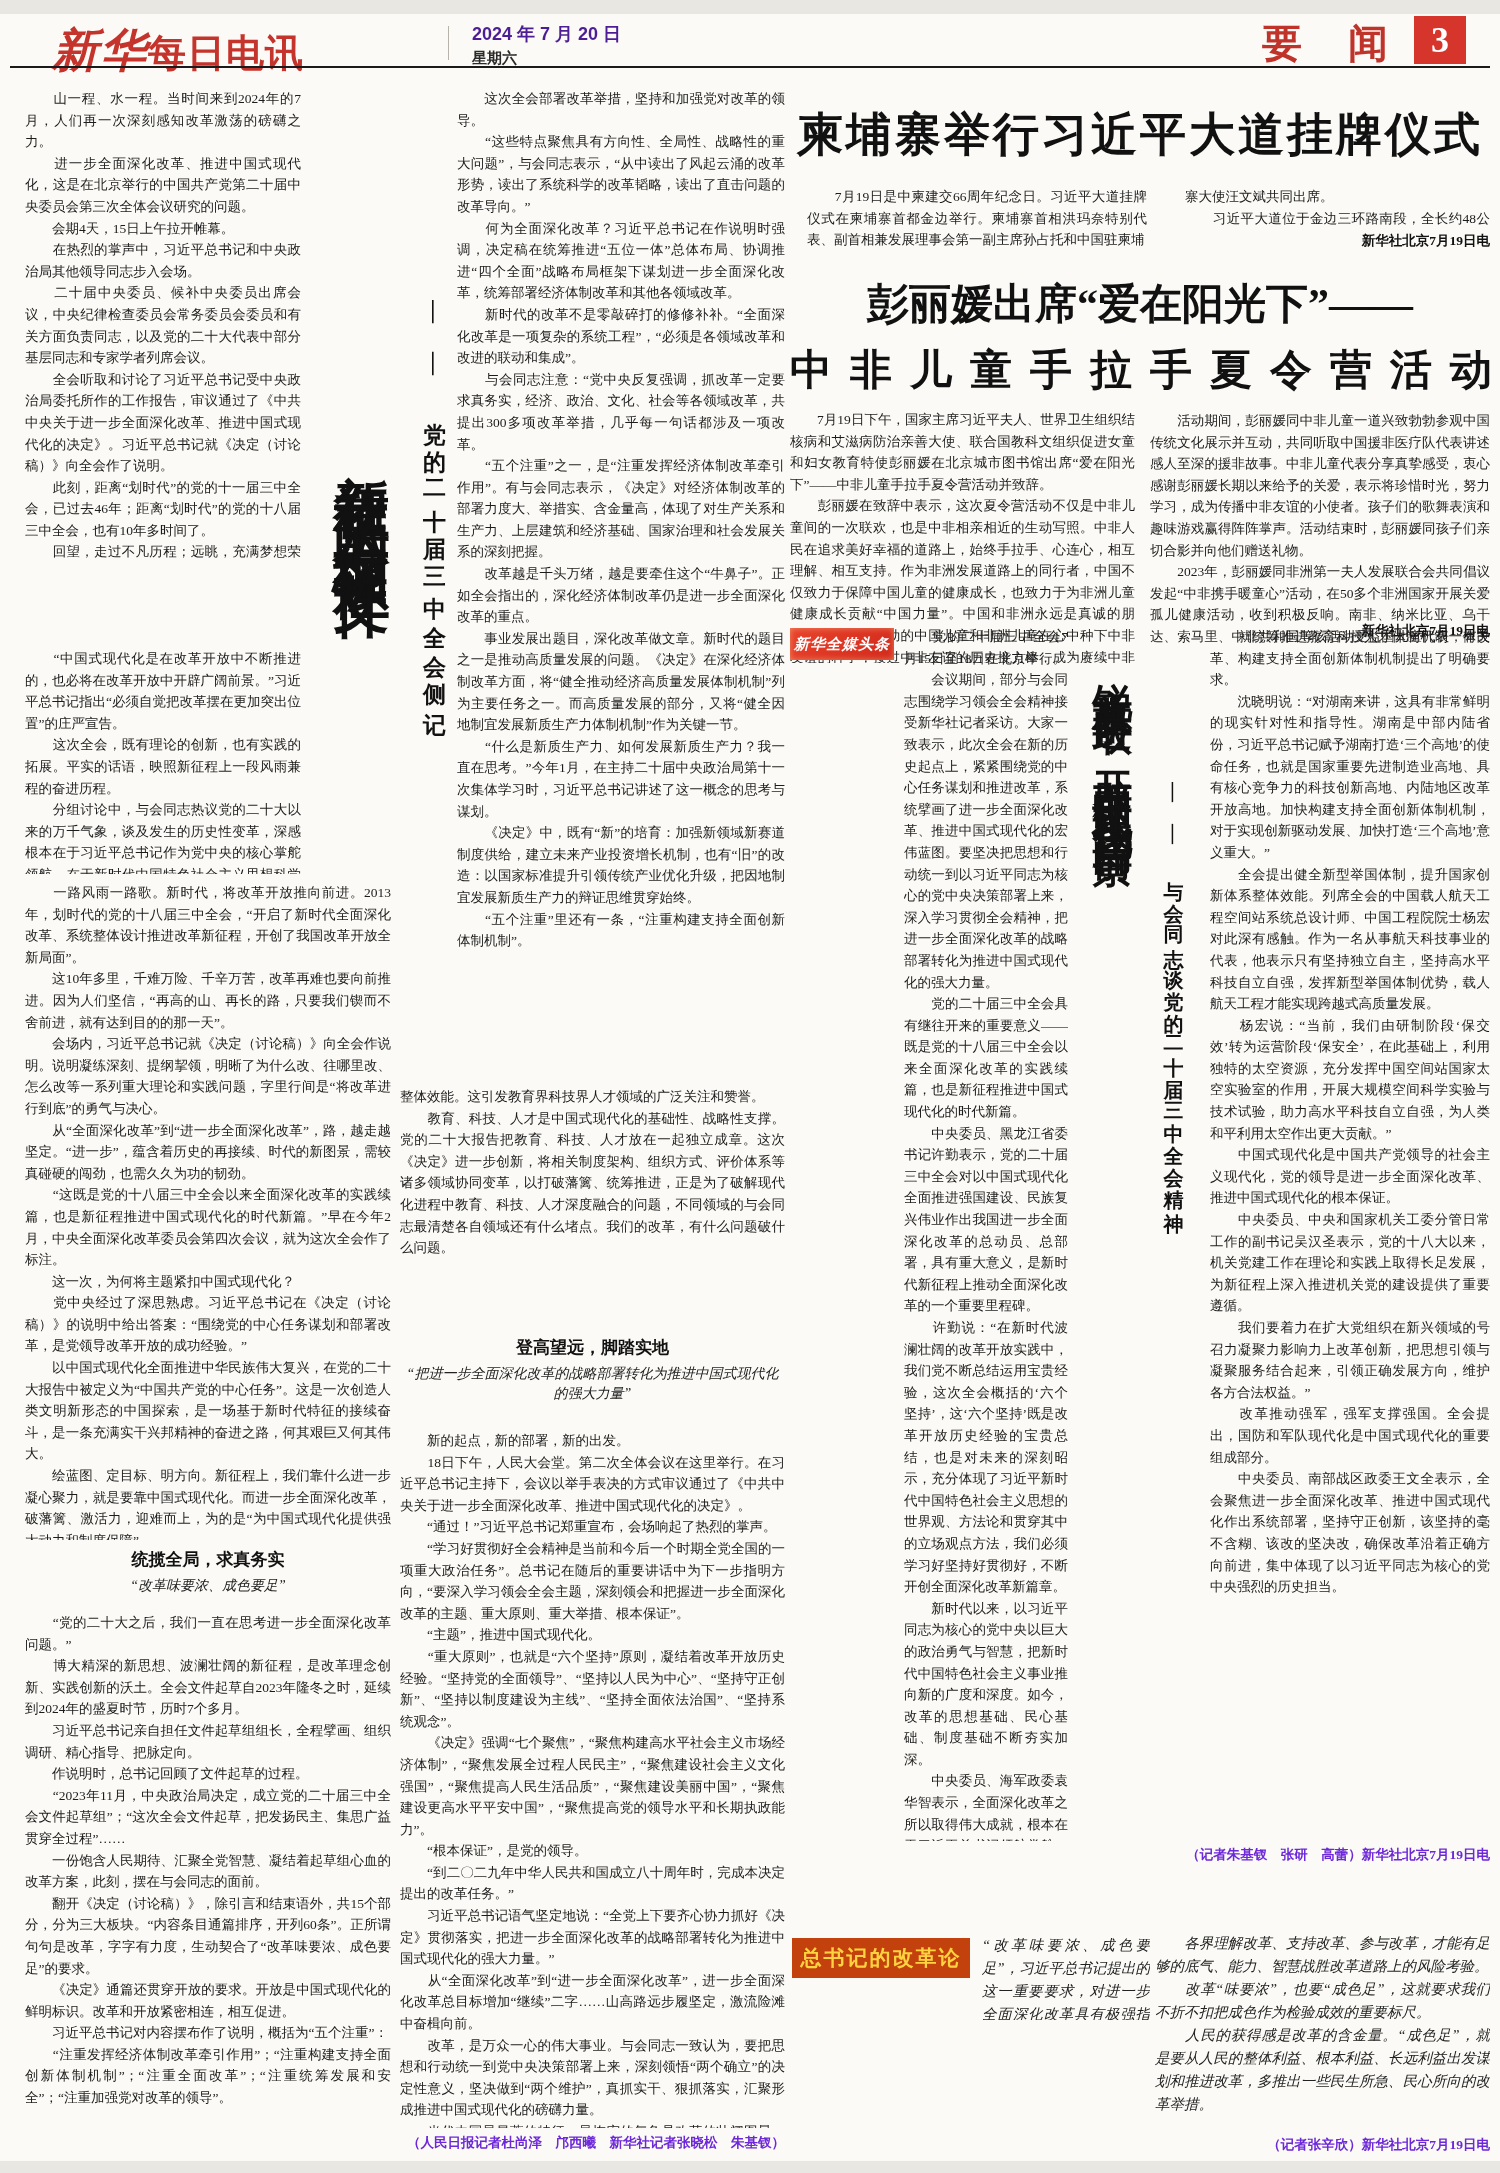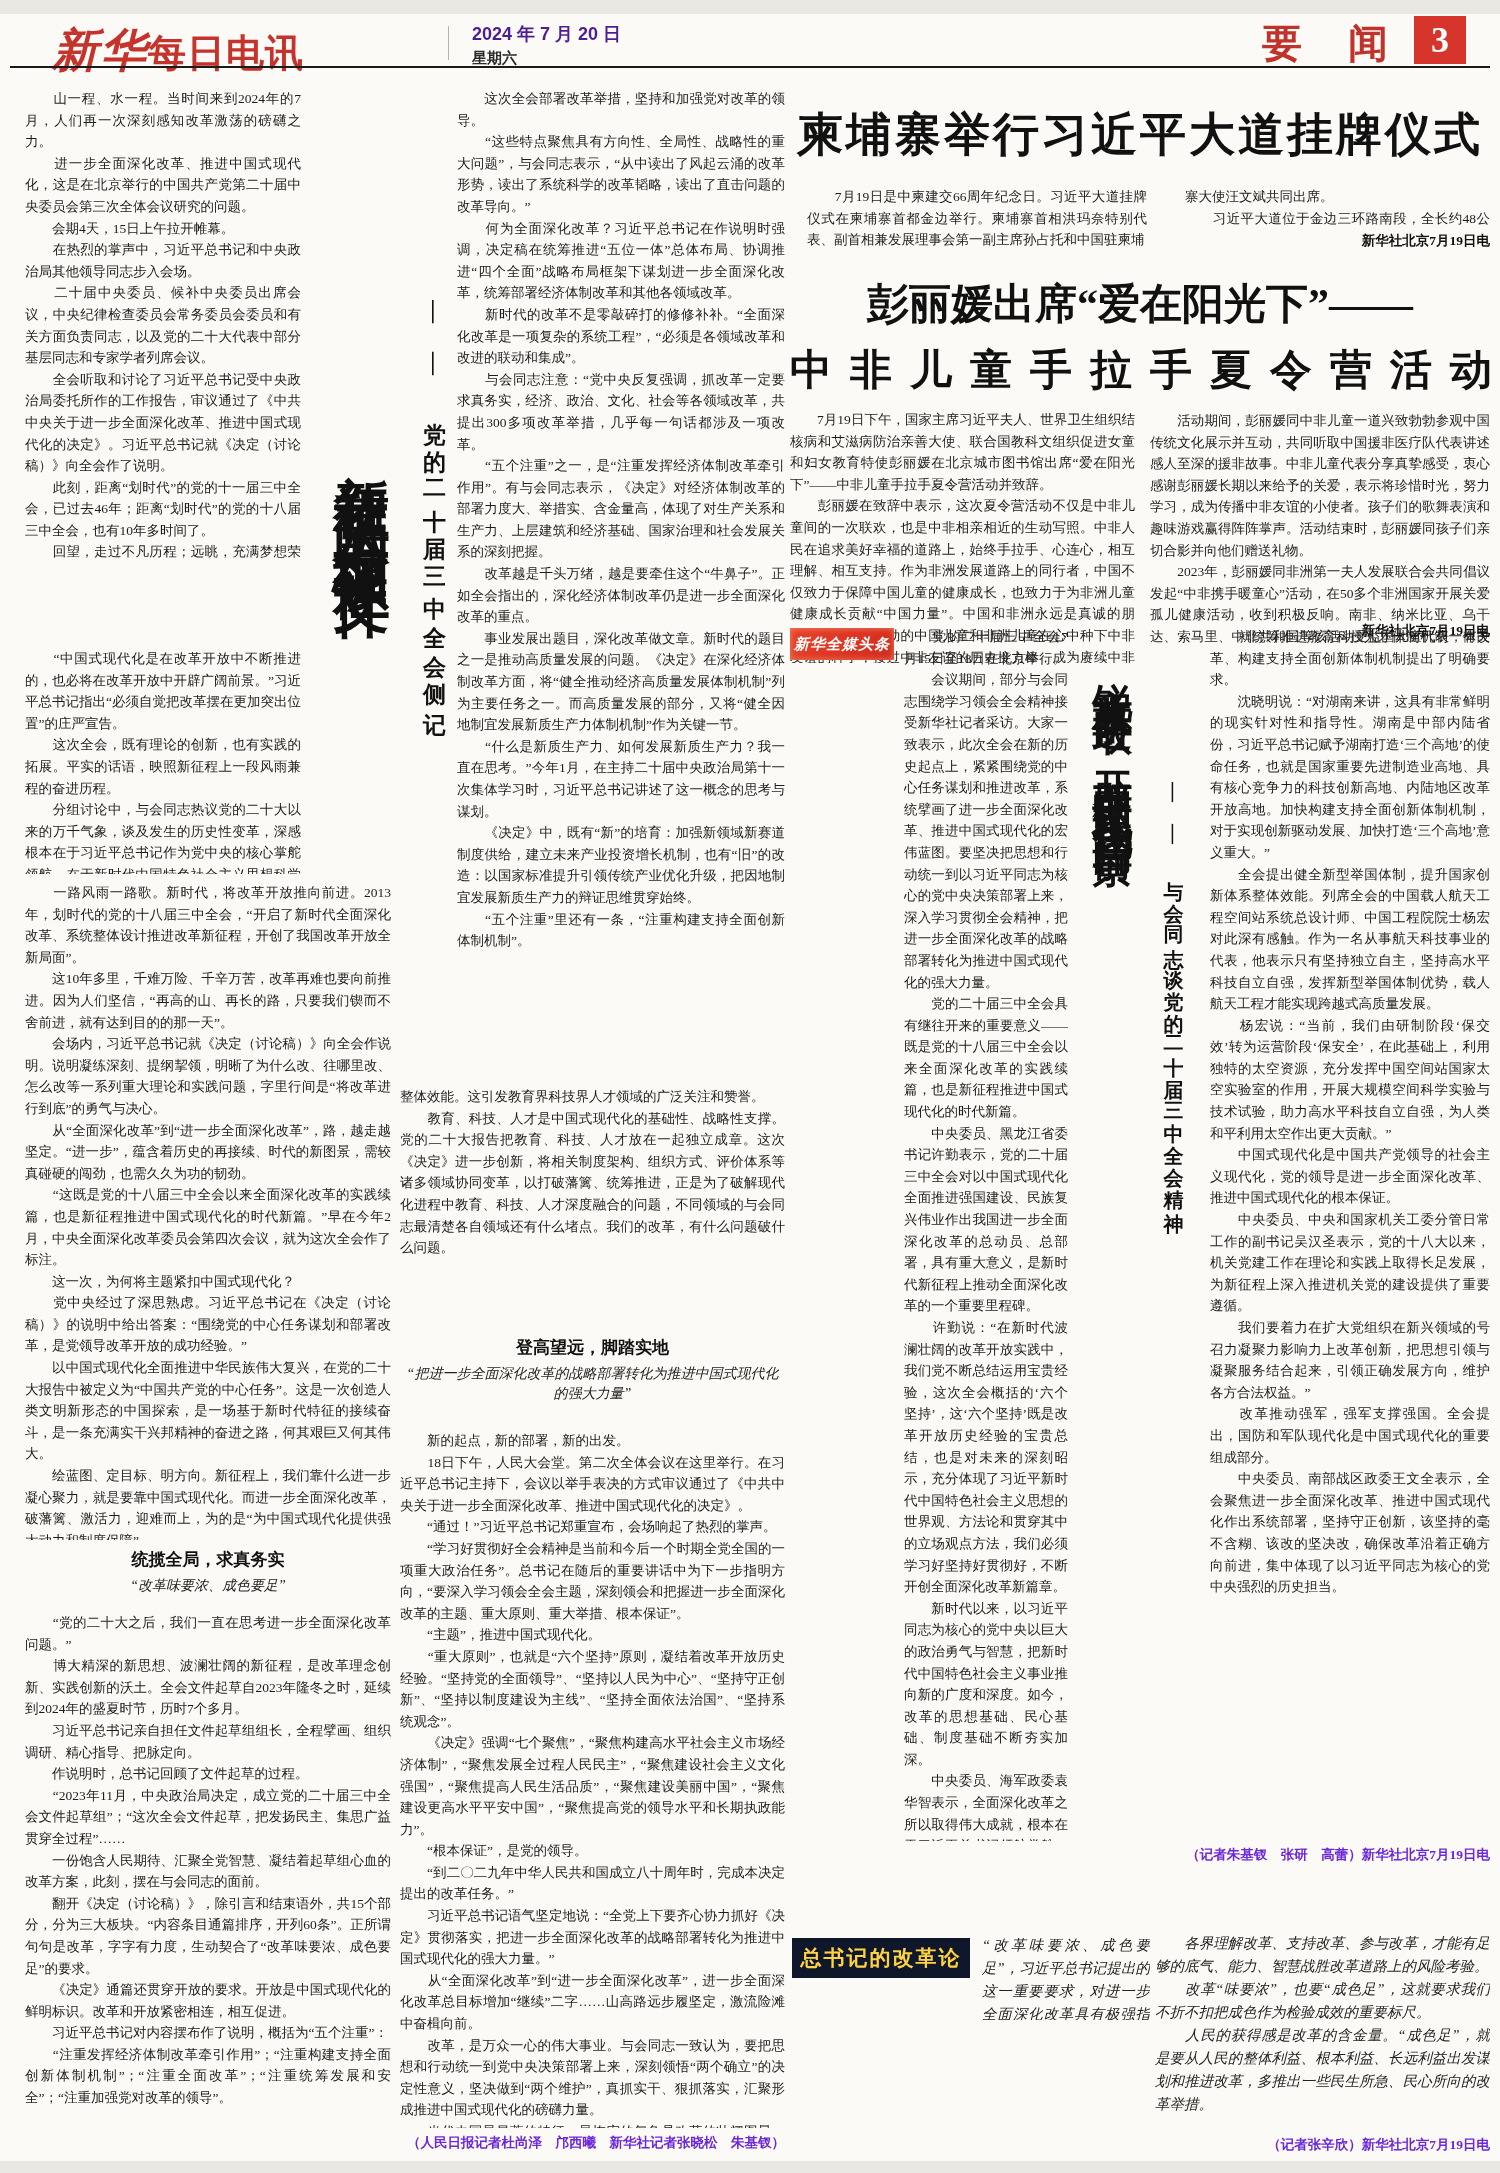--- a/index.html
+++ b/index.html
@@ -25,21 +25,21 @@
   .vhead{writing-mode:vertical-rl;text-orientation:upright;font-weight:bold;color:#111;
          font-family:"Liberation Serif",serif;overflow:hidden;}
   .h-main{font-weight:bold;color:#111;text-align:center;font-family:"Liberation Serif",serif;
           white-space:nowrap;overflow:hidden;}
   .subhead{font-size:17px;font-weight:bold;text-align:center;color:#111;}
   .subquote{font-size:14px;font-style:italic;text-align:center;color:#222;line-height:20px;}
   .badge-media{background:linear-gradient(135deg,#e8432c,#d32a1c);color:#fff;
        font-family:"Liberation Sans",sans-serif;font-weight:bold;font-style:italic;
        display:flex;align-items:center;justify-content:center;font-size:15px;letter-spacing:1px;
        box-shadow:inset 0 0 6px rgba(255,220,160,.5);}
-  .badge-gsj{background:#0f172a;color:#ffd23f;font-weight:bold;font-size:21px;
+  .badge-gsj{background:#c2410c;color:#ffd23f;font-weight:bold;font-size:21px;
        font-family:"Liberation Sans",sans-serif;display:flex;align-items:center;justify-content:center;
        letter-spacing:2px;}
   .dateline{font-weight:bold;font-size:13.5px;text-align:right;color:#111;}
   .byline{font-weight:bold;font-size:13.5px;color:#6d28d9;}
   .float-badge{float:left;width:104px;height:32px;margin:2px 10px 6px 0;}
 </style>
 </head>
 <body>
 
 <div class="page">

